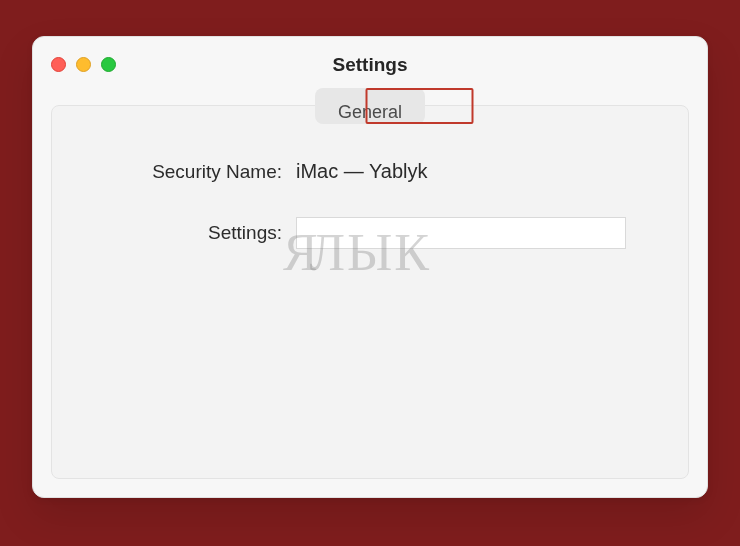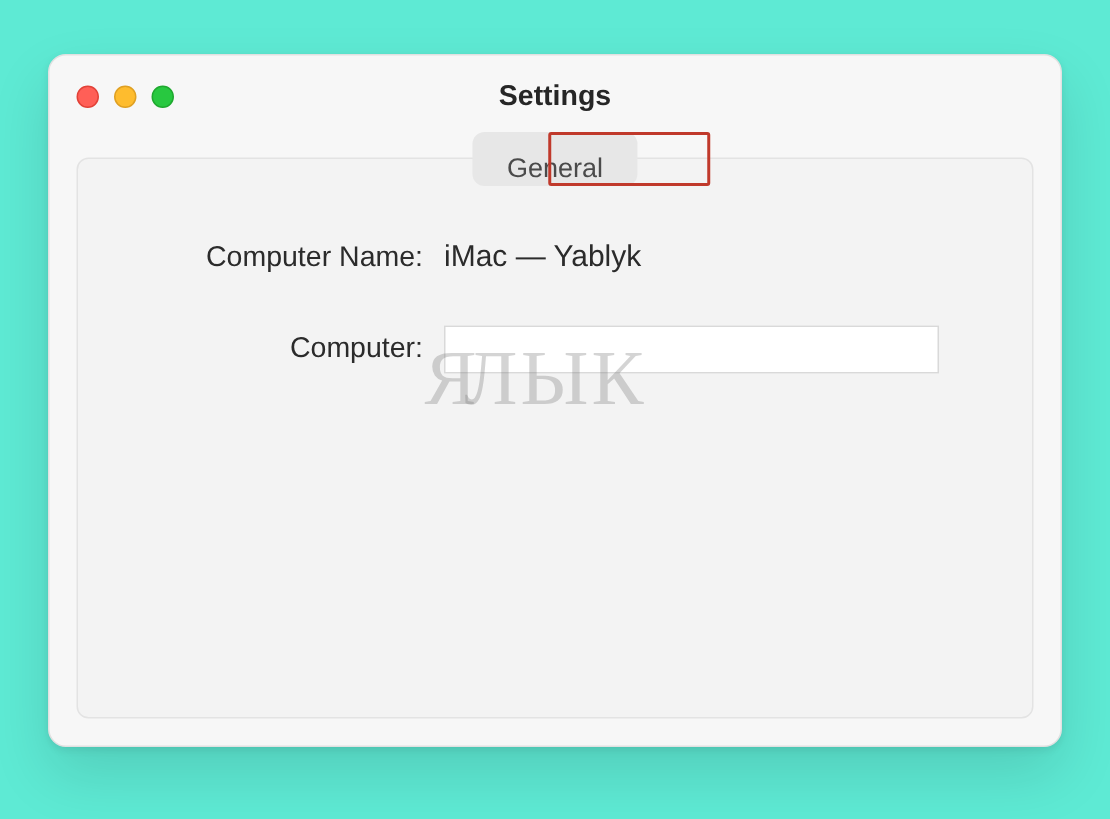--- a/index.html
+++ b/index.html
@@ -7,21 +7,21 @@
     width: 740px;
     height: 546px;
     background: #ffffff;
     font-family: -apple-system, "Helvetica Neue", Helvetica, Arial, sans-serif;
     overflow: hidden;
   }
   .canvas {
     width: 740px;
     height: 546px;
     position: relative;
-    background: #5eead4;
+    background: #7f1d1d;
   }
   .window {
     position: absolute;
     left: 32px;
     top: 36px;
     width: 676px;
     height: 462px;
     background: #f7f7f7;
     border: 1px solid #e1e1e1;
     border-radius: 12px;
@@ -200,26 +200,26 @@
       </div>
 
       <div class="tab-highlight">
         <div class="spacer-general"></div>
         <div class="box"></div>
       </div>
 
       <div class="form">
 
         <div class="row">
-          <div class="label">Computer Name:</div>
+          <div class="label">Security Name:</div>
           <div class="value">iMac — Yablyk</div>
         </div>
 
         <div class="row">
-          <div class="label">Computer:</div>
+          <div class="label">Settings:</div>
           <input type="password" class="password" value="" style="">
         </div>
 
       </div>
     </div>
 
     <div class="watermark">
       <span>Я</span><span class="apple"></span><span>ЛЫК</span>
     </div>
 

